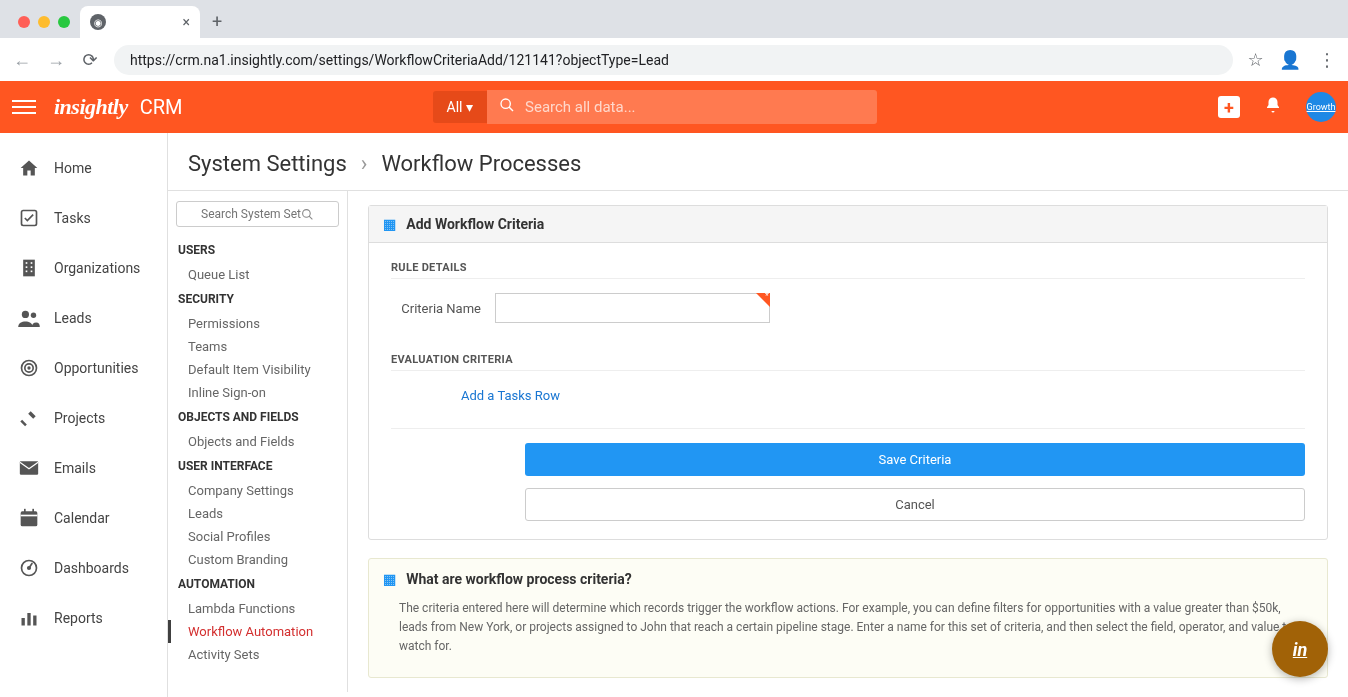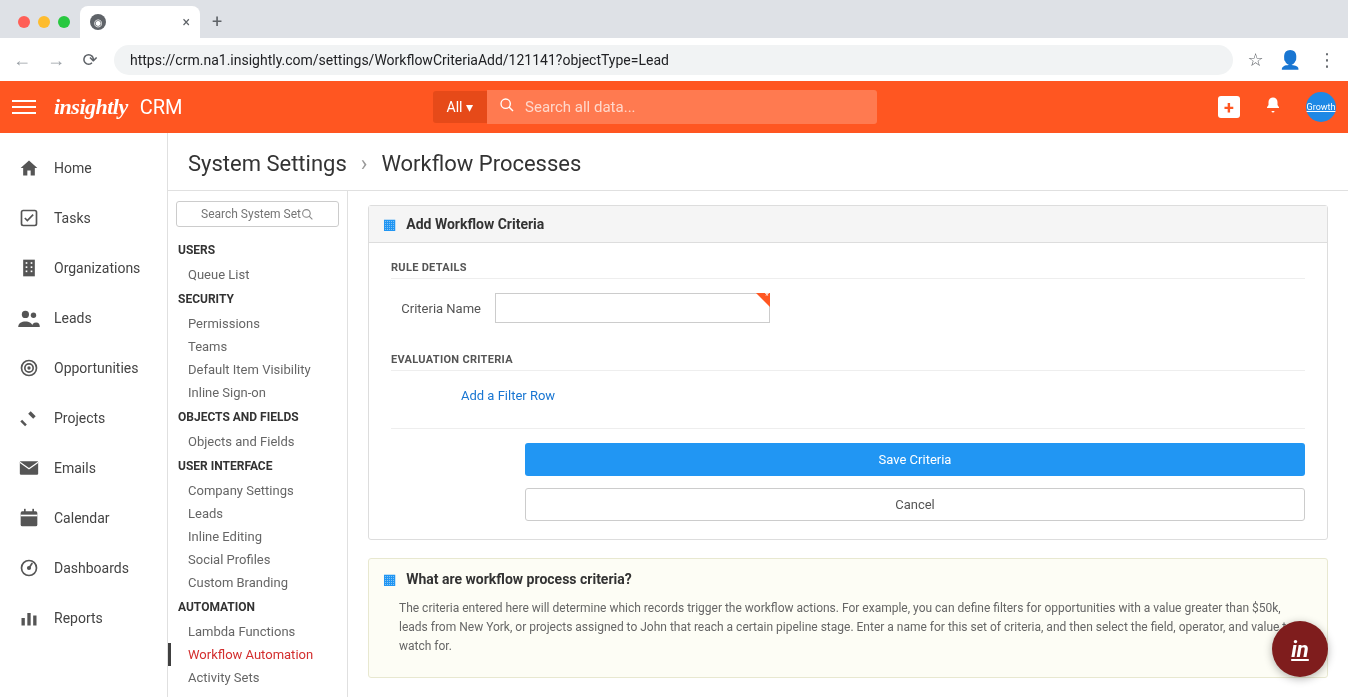--- a/index.html
+++ b/index.html
@@ -73,21 +73,21 @@
 .filter-link { color: #1976d2; font-size: 13px; cursor: pointer; margin-left: 70px; }
 .btn-row { display: flex; gap: 12px; margin-top: 24px; padding-top: 14px; border-top: 1px solid #eee; padding-left: 134px; flex-direction: column; }
 .btn { padding: 8px 16px; border-radius: 3px; font-size: 13px; cursor: pointer; border: 1px solid transparent; }
 .btn-primary { background: #2196f3; color: #fff; }
 .btn-secondary { background: #fff; color: #555; border-color: #ccc; }
 
 .info-panel { border: 1px solid #e8e8d0; border-radius: 3px; background: #fdfdf5; }
 .info-head { padding: 12px 14px; display: flex; align-items: center; gap: 10px; font-weight: bold; font-size: 14px; color: #333; }
 .info-body { padding: 0 30px 20px; font-size: 12px; color: #666; line-height: 1.6; }
 
-.float-btn { position: fixed; bottom: 20px; right: 20px; width: 56px; height: 56px; border-radius: 50%; background: #7f1d1d; color: #fff; display:flex;align-items:center;justify-content:center;font-size:22px;font-weight:bold;cursor:pointer;box-shadow:0 2px 8px rgba(0,0,0,0.3); font-style:italic;text-decoration:underline; }
+.float-btn { position: fixed; bottom: 20px; right: 20px; width: 56px; height: 56px; border-radius: 50%; background: #a16207; color: #fff; display:flex;align-items:center;justify-content:center;font-size:18px;font-weight:bold;cursor:pointer;box-shadow:0 2px 8px rgba(0,0,0,0.3); font-style:italic;text-decoration:underline; }
 </style>
 </head>
 <body>
 
 <div class="browser-chrome">
   <div class="tab-bar">
     <div class="traffic-lights">
       <div class="tl tl-red"></div>
       <div class="tl tl-yellow"></div>
       <div class="tl tl-green"></div>
@@ -270,21 +270,20 @@
         <div class="sn-header">SECURITY</div>
         <div class="sn-item">Permissions</div>
         <div class="sn-item">Teams</div>
         <div class="sn-item">Default Item Visibility</div>
         <div class="sn-item">Inline Sign-on</div>
         <div class="sn-header">OBJECTS AND FIELDS</div>
         <div class="sn-item">Objects and Fields</div>
         <div class="sn-header">USER INTERFACE</div>
         <div class="sn-item">Company Settings</div>
         <div class="sn-item">Leads</div>
-        <div class="sn-item">Inline Editing</div>
         <div class="sn-item">Social Profiles</div>
         <div class="sn-item">Custom Branding</div>
         <div class="sn-header">AUTOMATION</div>
         <div class="sn-item">Lambda Functions</div>
         <div class="sn-item active">Workflow Automation</div>
         <div class="sn-item">Activity Sets</div>
       </div>
 
       <div class="settings-main">
         <div class="panel">
@@ -297,21 +296,21 @@
             <div class="form-row">
               <span class="form-label">Criteria Name</span>
               <div class="form-input-wrap">
                 <input class="form-input" type="text" value="" style="">
                 <div class="req-corner"></div>
                 <span class="req-star">*</span>
               </div>
             </div>
             <div class="section-label">EVALUATION CRITERIA</div>
             <div>
-              <span class="filter-link">Add a Filter Row</span>
+              <span class="filter-link">Add a Tasks Row</span>
             </div>
             <div class="btn-row">
               <button class="btn btn-primary">Save Criteria</button>
               <button class="btn btn-secondary">Cancel</button>
             </div>
           </div>
         </div>
 
         <div class="info-panel">
           <div class="info-head">

